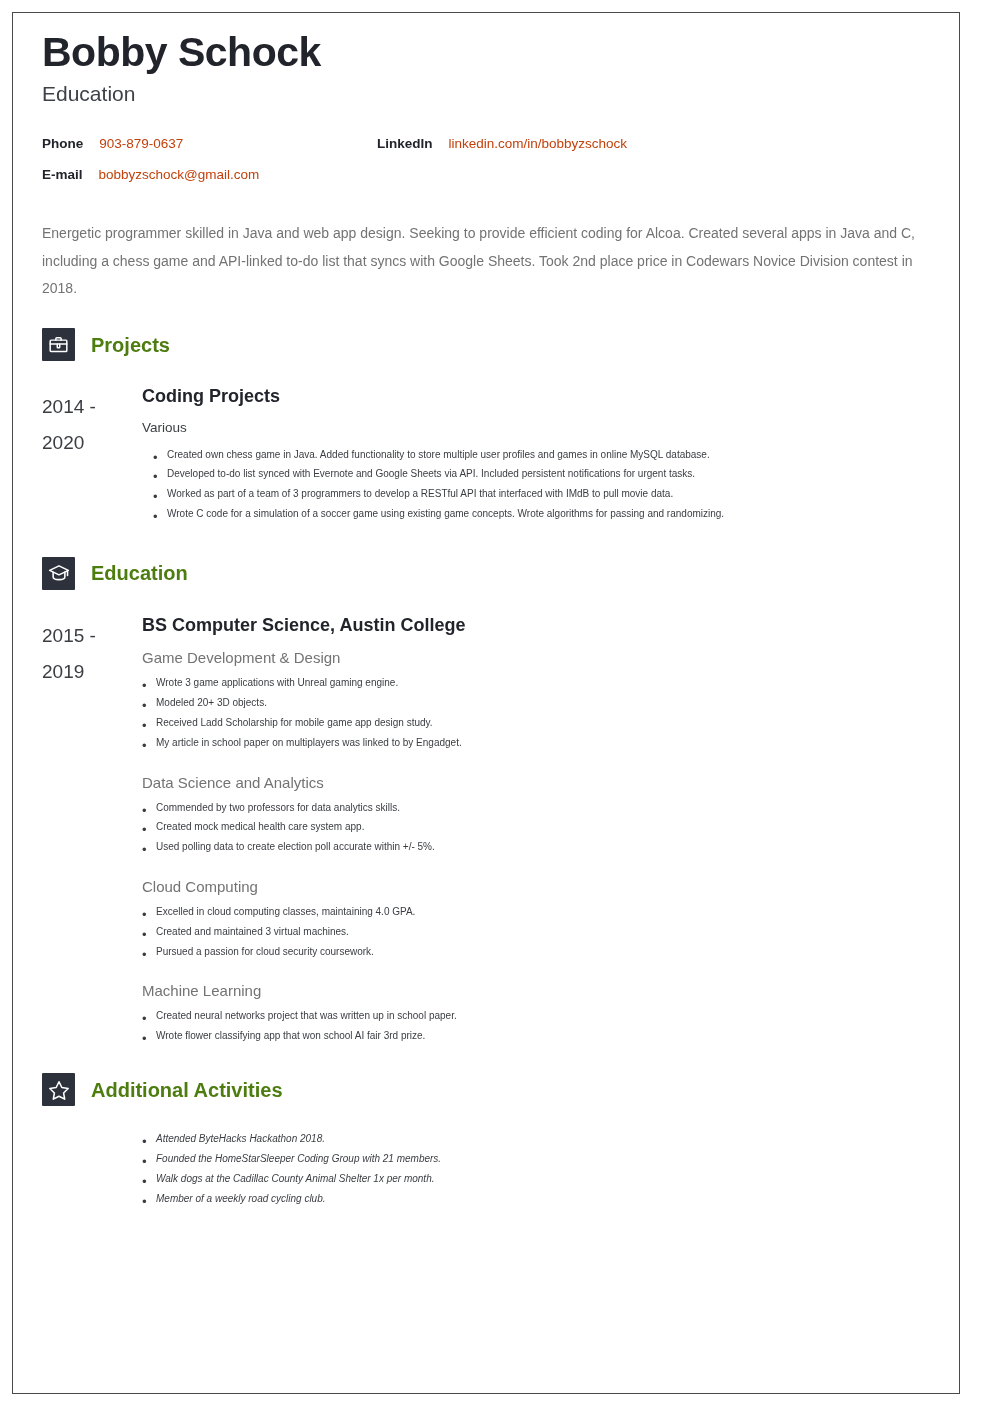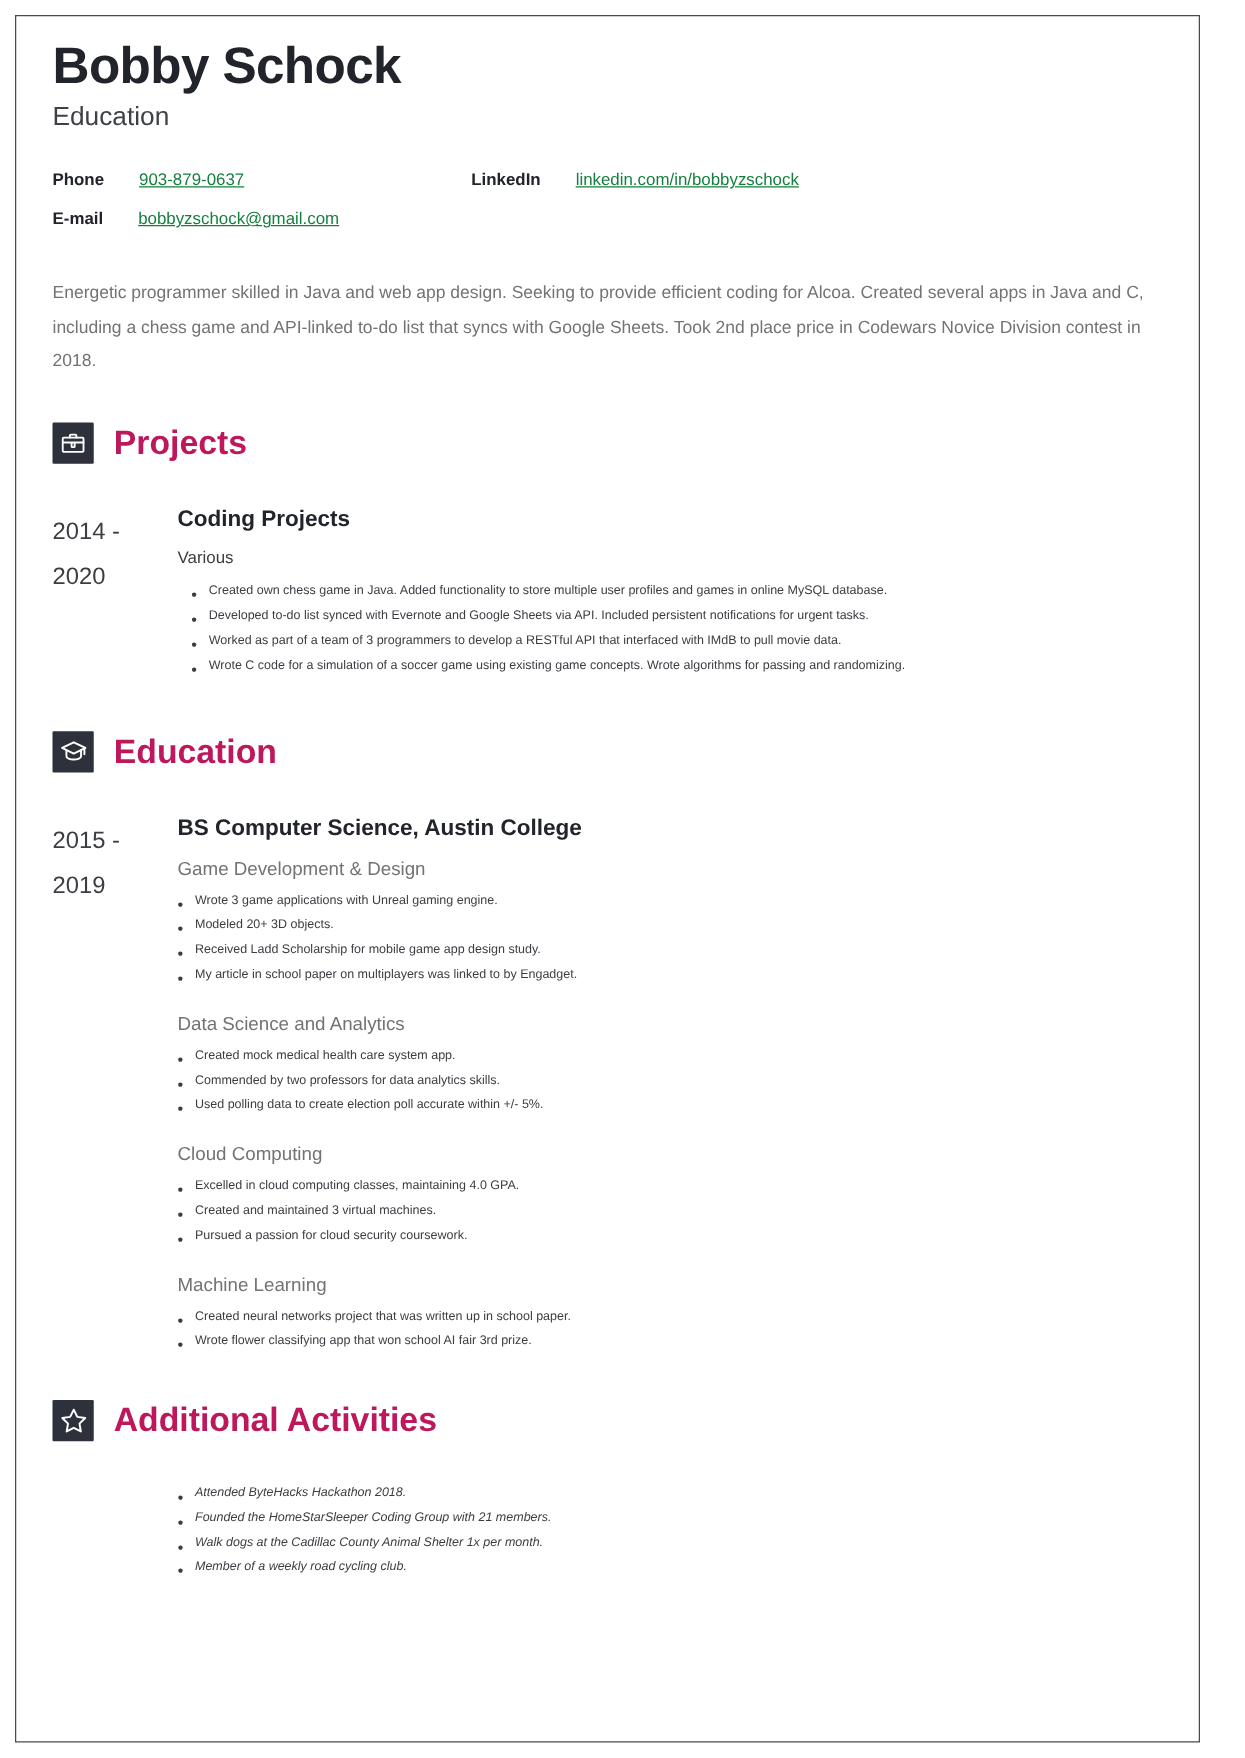--- a/index.html
+++ b/index.html
@@ -58,36 +58,34 @@
   }
   .contact-row {
     display: flex;
     align-items: baseline;
     margin-bottom: 14px;
     min-height: 17px;
   }
   .contact-cell {
     display: flex;
     align-items: baseline;
-    gap: 28px;
   }
   .contact-cell.left { width: 335px; flex: 0 0 335px; }
   .contact-label {
     font-size: 13.5px;
     font-weight: bold;
     color: #22242b;
     white-space: nowrap;
   }
   .contact-value {
     font-size: 13.5px;
     font-weight: normal;
-    color: #15803d;
-    margin-left: 0;
+    color: #c2410c;
+    margin-left: 16px;
     white-space: nowrap;
-    text-decoration: underline;
   }
 
   
   .summary {
     font-size: 14px;
     line-height: 1.95;
     color: #737373;
     margin: 36px 0 16px 0;
     max-width: 905px;
   }
@@ -103,23 +101,23 @@
     height: 33px;
     background: #2d313c;
     display: flex;
     align-items: center;
     justify-content: center;
     flex: 0 0 33px;
     border-radius: 1px;
   }
   .section-icon svg { display: block; }
   .section-title {
-    font-size: 27px;
+    font-size: 20px;
     font-weight: bold;
-    color: #be185d;
+    color: #4d7c0f;
     margin-left: 16px;
     line-height: 1;
   }
 
   
   .entry {
     display: flex;
     align-items: flex-start;
     margin-bottom: 2px;
   }
@@ -286,22 +284,22 @@
               <li>Wrote 3 game applications with Unreal gaming engine.</li>
               <li>Modeled 20+ 3D objects.</li>
               <li>Received Ladd Scholarship for mobile game app design study.</li>
               <li>My article in school paper on multiplayers was linked to by Engadget.</li>
             </ul>
           </div>
 
           <div class="sub-block">
             <div class="sub-heading">Data Science and Analytics</div>
             <ul class="bullets">
+              <li>Commended by two professors for data analytics skills.</li>
               <li>Created mock medical health care system app.</li>
-              <li>Commended by two professors for data analytics skills.</li>
               <li>Used polling data to create election poll accurate within +/- 5%.</li>
             </ul>
           </div>
 
           <div class="sub-block">
             <div class="sub-heading">Cloud Computing</div>
             <ul class="bullets">
               <li>Excelled in cloud computing classes, maintaining 4.0 GPA.</li>
               <li>Created and maintained 3 virtual machines.</li>
               <li>Pursued a passion for cloud security coursework.</li>

